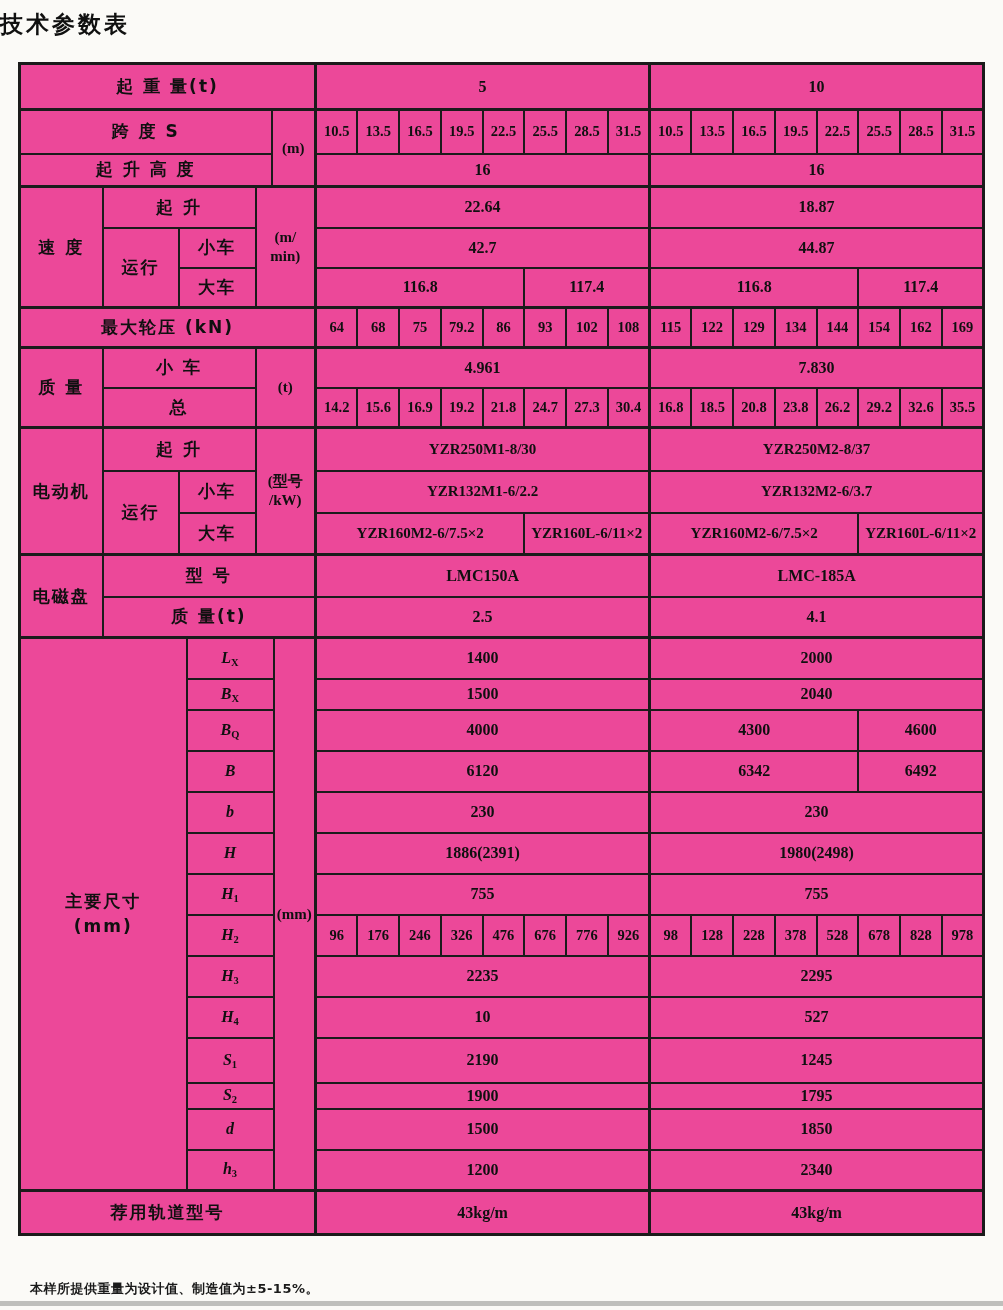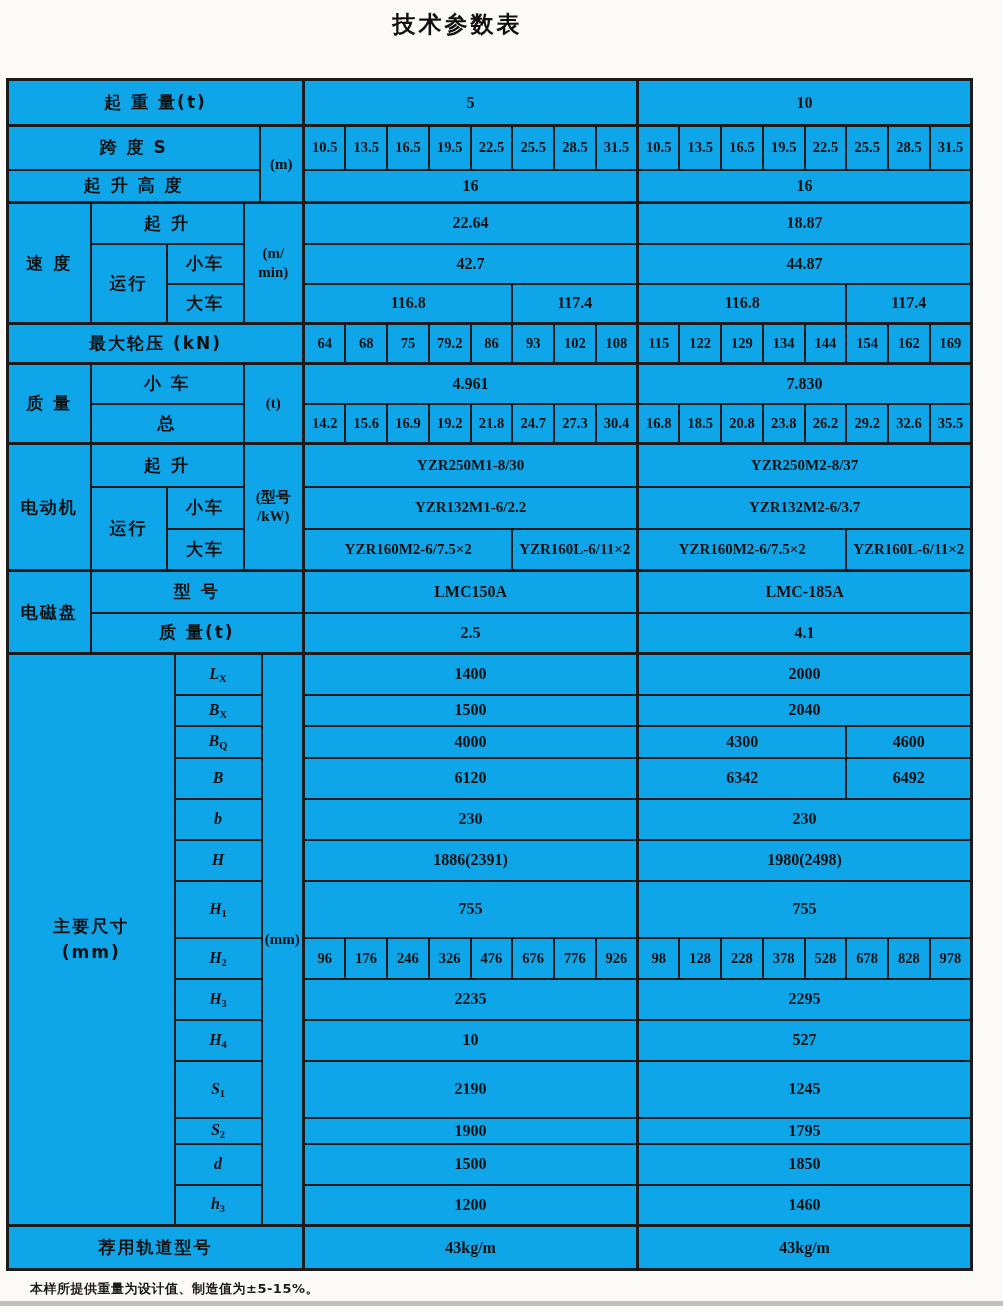--- a/index.html
+++ b/index.html
@@ -4,31 +4,29 @@
 <style>
   html,body{margin:0;padding:0;}
   body{
     width:1003px;height:1310px;position:relative;
     background:#fbfaf7;
     font-family:"Liberation Serif",serif;
     color:#101010;
   }
   .page-title{
     position:absolute;top:9px;left:0;width:915px;
-    text-align:center;
     font-family:"DejaVu Sans",sans-serif;
     font-weight:bold;font-size:23px;letter-spacing:3px;
   }
   table.params{
-    position:absolute;left:6px;top:62px;
+    position:absolute;left:18px;top:62px;
     width:964px;
     border-collapse:collapse;table-layout:fixed;
     border:3px solid #1b1b1b;
-    background:#0ea5e9;
-    margin-top:16px;
+    background:#ec4899;
   }
   td{
     border:2px solid #1b1b1b;
     padding:0;margin:0;
     text-align:center;vertical-align:middle;
     font-family:"Liberation Serif",serif;
     font-weight:bold;font-size:16px;
     overflow:hidden;white-space:nowrap;
   }
   td.cn{
@@ -244,21 +242,21 @@
     <td class="dv" colspan="8">1400</td>
     <td colspan="8">2000</td>
   </tr>
 
   <tr style="height:31px">
     <td colspan="3"><i>B</i><sub>X</sub></td>
     <td class="dv" colspan="8">1500</td>
     <td colspan="8">2040</td>
   </tr>
 
-  <tr style="height:32px">
+  <tr style="height:41px">
     <td colspan="3"><i>B</i><sub>Q</sub></td>
     <td class="dv" colspan="8">4000</td>
     <td colspan="5">4300</td>
     <td colspan="3">4600</td>
   </tr>
 
   <tr style="height:41px">
     <td colspan="3"><i>B</i><sub></sub></td>
     <td class="dv" colspan="8">6120</td>
     <td colspan="5">6342</td>
@@ -270,21 +268,21 @@
     <td class="dv" colspan="8">230</td>
     <td colspan="8">230</td>
   </tr>
 
   <tr style="height:41px">
     <td colspan="3"><i>H</i><sub></sub></td>
     <td class="dv" colspan="8">1886(2391)</td>
     <td colspan="8">1980(2498)</td>
   </tr>
 
-  <tr style="height:57px">
+  <tr style="height:41px">
     <td colspan="3"><i>H</i><sub>1</sub></td>
     <td class="dv" colspan="8">755</td>
     <td colspan="8">755</td>
   </tr>
 
   <tr style="height:41px">
     <td colspan="3"><i>H</i><sub>2</sub></td>
     <td class="sm">96</td>
     <td class="sm">176</td>
     <td class="sm">246</td>
@@ -308,42 +306,42 @@
     <td class="dv" colspan="8">2235</td>
     <td colspan="8">2295</td>
   </tr>
 
   <tr style="height:41px">
     <td colspan="3"><i>H</i><sub>4</sub></td>
     <td class="dv" colspan="8">10</td>
     <td colspan="8">527</td>
   </tr>
 
-  <tr style="height:57px">
+  <tr style="height:45px">
     <td colspan="3"><i>S</i><sub>1</sub></td>
     <td class="dv" colspan="8">2190</td>
     <td colspan="8">1245</td>
   </tr>
 
   <tr style="height:26px">
     <td colspan="3"><i>S</i><sub>2</sub></td>
     <td class="dv" colspan="8">1900</td>
     <td colspan="8">1795</td>
   </tr>
 
   <tr style="height:41px">
     <td colspan="3"><i>d</i><sub></sub></td>
     <td class="dv" colspan="8">1500</td>
     <td colspan="8">1850</td>
   </tr>
 
   <tr style="height:41px">
     <td colspan="3"><i>h</i><sub>3</sub></td>
     <td class="dv" colspan="8">1200</td>
-    <td colspan="8">1460</td>
+    <td colspan="8">2340</td>
   </tr>
 
   <tr class="sa" style="height:44px">
     <td class="cn er" colspan="7">荐用轨道型号</td>
     <td class="dv" colspan="8">43kg/m</td>
     <td colspan="8">43kg/m</td>
   </tr>
 </tbody>
   </table>
 

